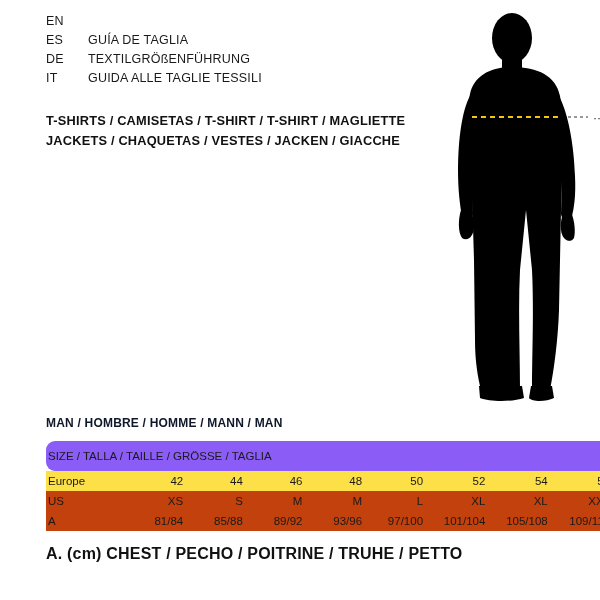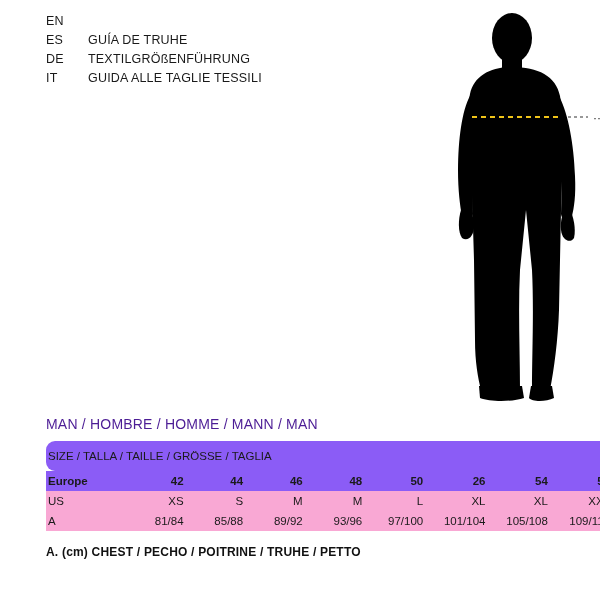--- a/index.html
+++ b/index.html
@@ -78,24 +78,24 @@
     top: 101px;
     font-size: 12px;
     color: #1a1a1a;
   }
 
   
   .man-title {
     position: absolute;
     left: 18px;
     top: 416px;
-    font-size: 14px;
-    font-weight: normal;
-    letter-spacing: 0.2px;
-    color: #4c1d95;
+    font-size: 12px;
+    font-weight: bold;
+    letter-spacing: 0.2px;
+    color: #0f172a;
   }
 
   table.size-table {
     position: absolute;
     left: 18px;
     top: 441px;
     width: 564px;
     border-collapse: collapse;
     font-size: 11.5px;
     color: #1a1a1a;
@@ -106,68 +106,71 @@
     vertical-align: middle;
     white-space: nowrap;
   }
   tr.header-row td {
     background: #8b5cf6;
     font-weight: normal;
     height: 30px;
     border-radius: 9px;
   }
   tr.shaded td {
-    background: #f9a8d4;
+    background: #c2410c;
   }
   tr.plain td {
-    background: #8b5cf6;
-    font-weight: bold;
+    background: #fde047;
   }
   .col-label {
     width: 86px;
     padding-left: 2px !important;
   }
   .col-val {
     width: 68px;
     text-align: right;
   }
 
   .footnote {
     position: absolute;
     left: 18px;
     top: 545px;
-    font-size: 12px;
+    font-size: 16px;
     font-weight: bold;
     letter-spacing: 0.2px;
     color: #111;
   }
 </style>
 </head>
 <body>
 
 <div class="page">
 
   <div class="lang-block">
     <div class="lang-row">
       <span class="lang-code">EN</span>
     </div>
     <div class="lang-row">
       <span class="lang-code">ES</span>
-      <span class="lang-text">GUÍA DE TRUHE</span>
+      <span class="lang-text">GUÍA DE TAGLIA</span>
     </div>
     <div class="lang-row">
       <span class="lang-code">DE</span>
       <span class="lang-text">TEXTILGRÖßENFÜHRUNG</span>
     </div>
     <div class="lang-row">
       <span class="lang-code">IT</span>
       <span class="lang-text">GUIDA ALLE TAGLIE TESSILI</span>
     </div>
   </div>
 
+  <div class="cat-block">
+    <div class="cat-line">T-SHIRTS / CAMISETAS / T-SHIRT / T-SHIRT / MAGLIETTE</div>
+    <div class="cat-line">JACKETS / CHAQUETAS / VESTES / JACKEN / GIACCHE</div>
+  </div>
 
   <div class="figure-wrap">
     <svg width="200" height="400" viewBox="0 0 200 400">
       <g fill="#000000">
 
         <ellipse cx="84" cy="28" rx="20" ry="25"></ellipse>
 
         <rect x="74" y="48" width="20" height="14"></rect>
 
         <path d="M84 57
@@ -221,21 +224,21 @@
       <tr class="header-row">
         <td class="col-label" colspan="9">SIZE / TALLA / TAILLE / GRÖSSE / TAGLIA</td>
       </tr>
       <tr class="plain">
         <td class="col-label">Europe</td>
         <td class="col-val">42</td>
         <td class="col-val">44</td>
         <td class="col-val">46</td>
         <td class="col-val">48</td>
         <td class="col-val">50</td>
-        <td class="col-val">26</td>
+        <td class="col-val">52</td>
         <td class="col-val">54</td>
         <td class="col-val">56</td>
       </tr>
       <tr class="shaded">
         <td class="col-label">US</td>
         <td class="col-val">XS</td>
         <td class="col-val">S</td>
         <td class="col-val">M</td>
         <td class="col-val">M</td>
         <td class="col-val">L</td>

